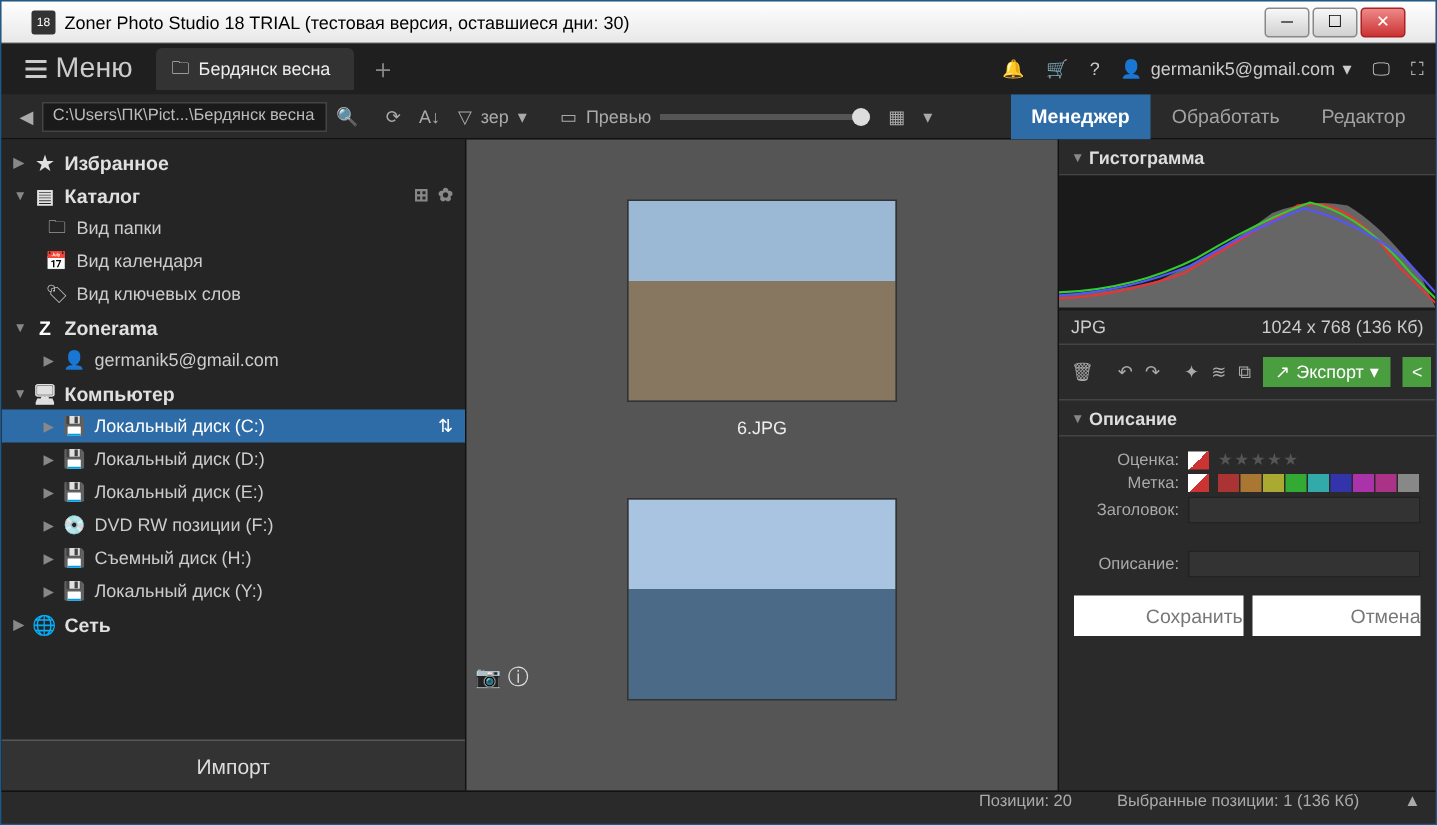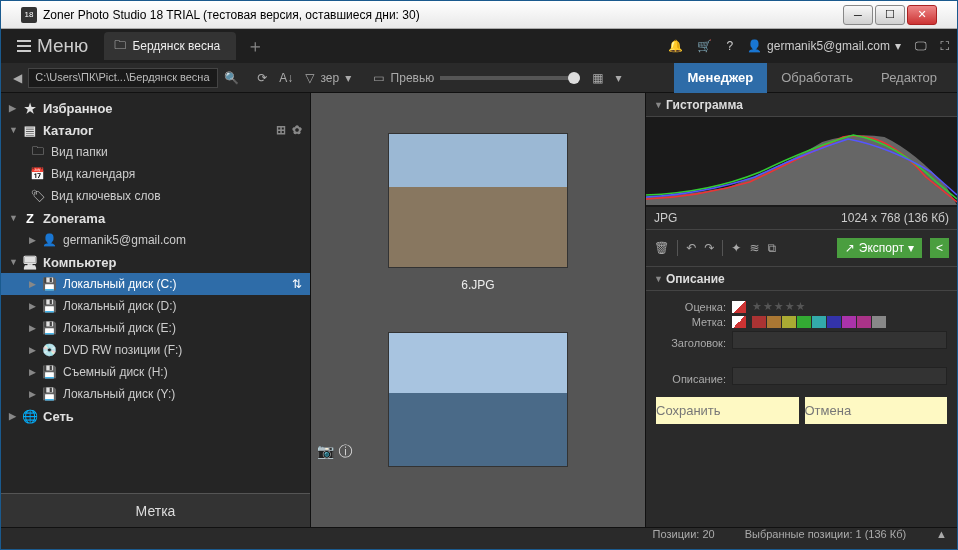--- a/index.html
+++ b/index.html
@@ -37,40 +37,40 @@
 .tree-row.sel{background:#2e6ca8;color:#fff}
 .tree-row .exp{width:12px;font-size:9px;color:#888}
 .tree-row .ic{width:18px;text-align:center;margin-right:4px}
 .tree-row .actions{margin-left:auto;margin-right:8px;color:#888;font-size:12px;display:flex;gap:6px}
 .l1{padding-left:28px}
 .import-btn{height:34px;background:#333;border-top:1px solid #555;display:flex;align-items:center;justify-content:center;font-size:14px;color:#ddd;cursor:pointer}
 .gallery{flex:1;background:#555;position:relative;overflow:auto;padding:40px 0}
 .thumb{width:180px;height:135px;margin:0 auto 10px;background:#888;border:1px solid #333;background-size:cover}
 .thumb-name{text-align:center;color:#eee;font-size:12px;margin-bottom:40px}
 .gal-icons{position:absolute;left:6px;top:350px;color:#ddd;font-size:14px;display:flex;gap:4px}
-.rpanel{width:312px;background:#2a2a2a;color:#ccc;font-size:12px;display:flex;flex-direction:column;border-left:1px solid #111}
+.rpanel{width:252px;background:#2a2a2a;color:#ccc;font-size:12px;display:flex;flex-direction:column;border-left:1px solid #111}
 .rp-sec-hdr{height:24px;display:flex;align-items:center;padding:0 8px;font-weight:bold;color:#ddd;border-bottom:1px solid #444}
 .rp-sec-hdr .exp{width:12px;font-size:9px;color:#888}
 .histo{height:90px;background:#1a1a1a;margin:0;position:relative}
 .histo svg{width:100%;height:100%}
 .fileinfo{display:flex;justify-content:space-between;padding:4px 8px;color:#ccc;border-bottom:1px solid #444}
 .rp-tools{display:flex;align-items:center;gap:8px;padding:8px;border-bottom:1px solid #444}
 .rp-tools .ic{cursor:pointer;color:#aaa}
 .rp-tools .sep{width:1px;height:16px;background:#555}
 .export-btn{margin-left:auto;background:#4a9e3f;color:#fff;padding:3px 8px;font-size:12px;cursor:pointer;display:flex;align-items:center;gap:4px}
 .share-btn{background:#4a9e3f;color:#fff;padding:3px 6px;cursor:pointer}
 .desc-body{padding:6px 10px}
-.desc-row{display:flex;align-items:flex-end;margin:3px 0;font-size:11px}
+.desc-row{display:flex;align-items:center;margin:3px 0;font-size:11px}
 .desc-row label{width:70px;text-align:right;margin-right:6px;color:#aaa}
 .rating span{color:#555;margin-right:1px}
 .swatches{display:flex;gap:1px}
 .swatch{width:14px;height:12px}
 .desc-input{flex:1;background:#333;border:1px solid #222;height:18px;color:#ccc;padding:0 4px;font-size:11px}
 .btn-row{display:flex;gap:6px;margin-top:12px}
-.big-btn{flex:1;background:#fef9c3;color:#777;text-align:left;padding:6px 0;font-size:13px}
+.big-btn{flex:1;background:#ffffff;color:#777;text-align:right;padding:6px 0;font-size:13px}
 .statusbar{height:22px;background:#2a2a2a;border-top:1px solid #111;display:flex;align-items:flex-start;color:#aaa;font-size:11px;padding:0 10px;gap:30px;justify-content:flex-end}
 </style>
 </head>
 <body>
 
 <div class="window">
   <div class="titlebar">
     <div class="app-icon">18</div>
     <div class="title-text">Zoner Photo Studio 18 TRIAL (тестовая версия, оставшиеся дни: 30)</div>
     <div class="winbtns">
@@ -206,21 +206,21 @@
             <span class="exp">▶</span>
             <span class="ic">💾</span>
             <span>Локальный диск (Y:)</span>
           </div>
         <div class="tree-row hdr">
             <span class="exp">▶</span>
             <span class="ic">🌐</span>
             <span>Сеть</span>
           </div>
       </div>
-      <div class="import-btn">Метка</div>
+      <div class="import-btn">Импорт</div>
     </div>
 
     <div class="gallery">
       <div class="thumb" style="background:linear-gradient(#9bb8d4 40%,#887760 40%)"></div>
       <div class="thumb-name">6.JPG</div>
       <div class="gal-icons">
           <span>📷</span>
           <span>ⓘ</span>
         </div>
       <div class="thumb" style="background:linear-gradient(#a8c4e0 45%,#4a6a88 45%)"></div>

